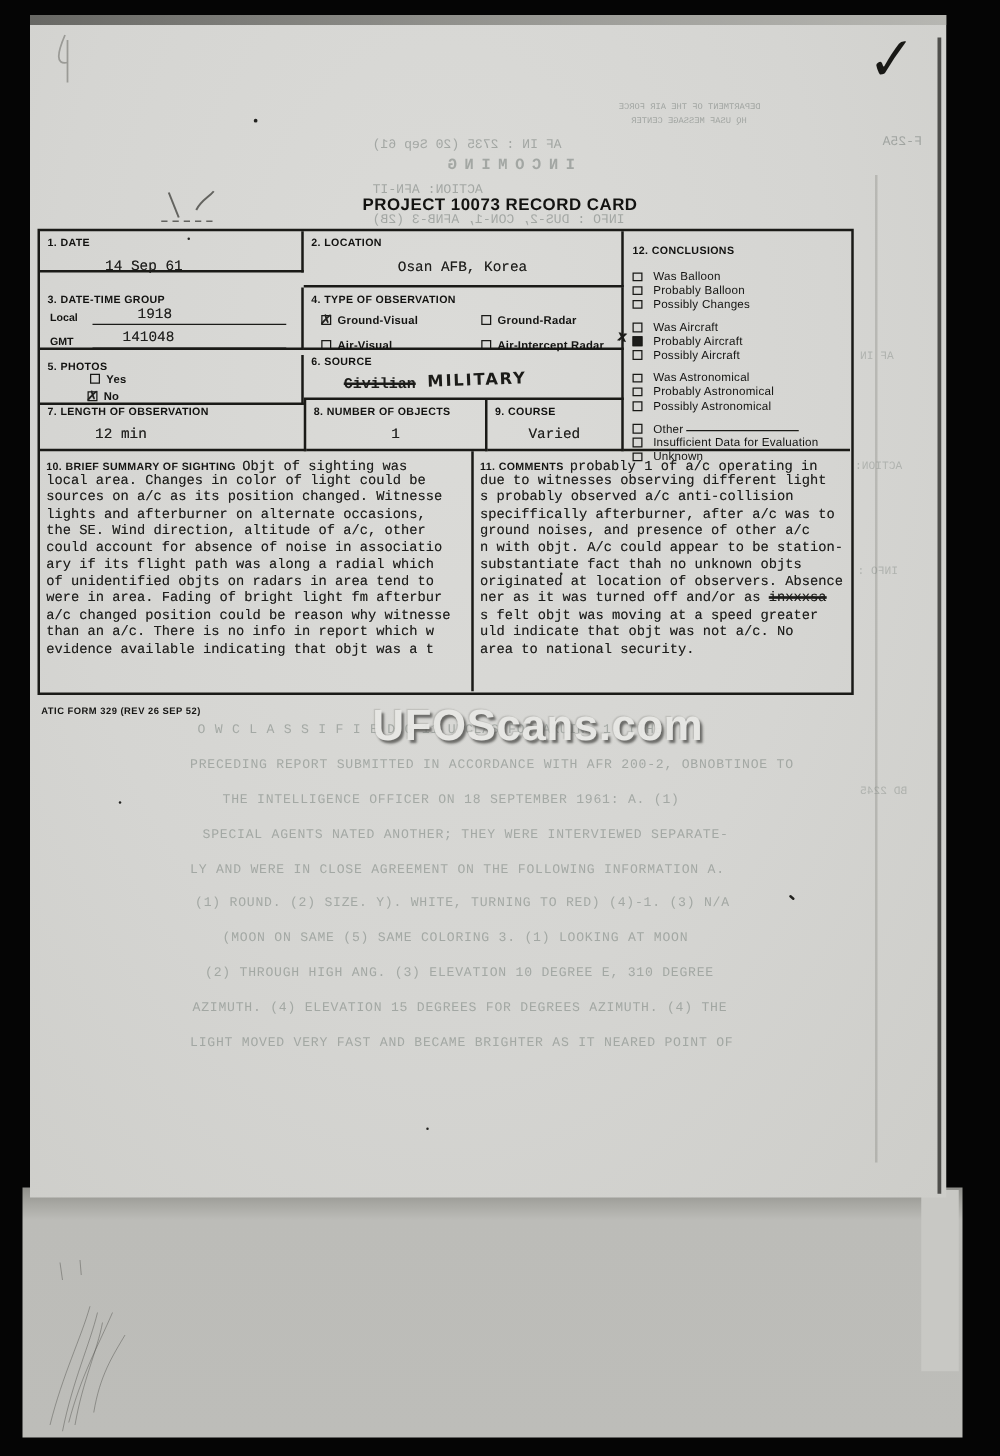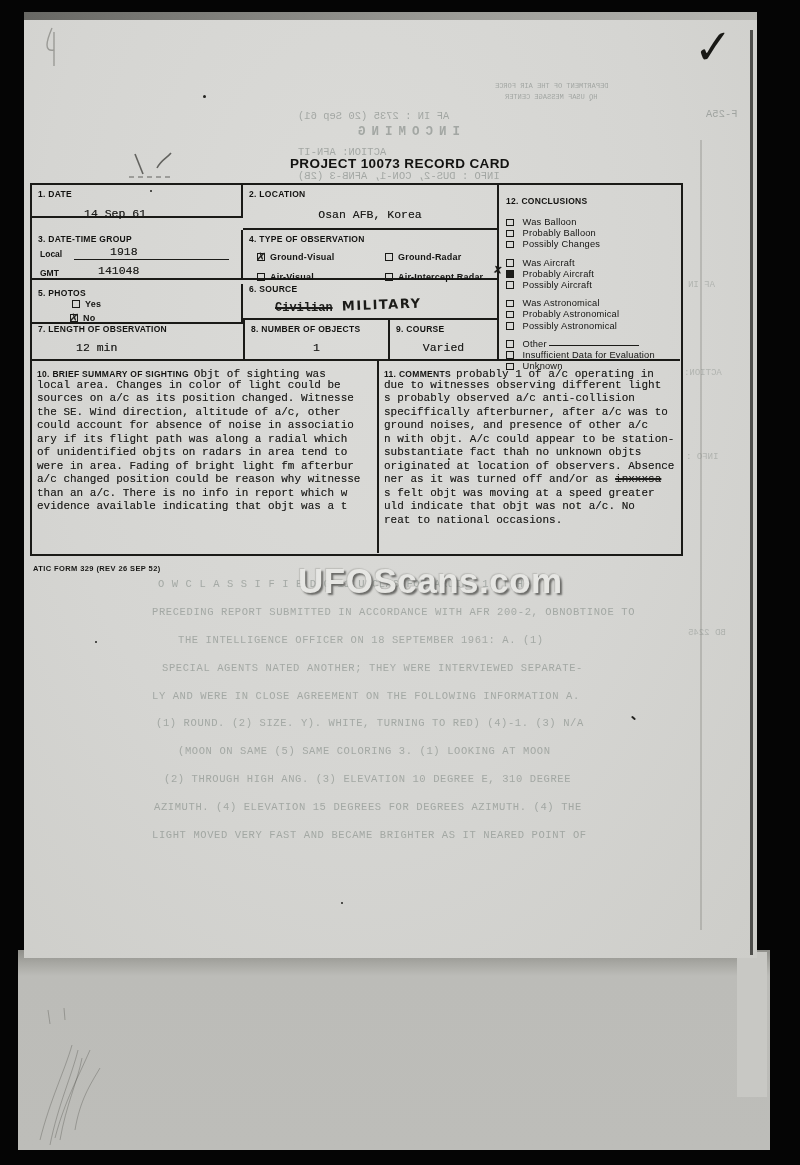--- a/index.html
+++ b/index.html
@@ -361,20 +361,21 @@
 
     <div class="cell c-summary br">
       <div class="txt-cell">
         <div class="head-row">
           <span class="inline-lbl">10. BRIEF SUMMARY OF SIGHTING</span><span class="typed">Objt of sighting was</span>
         </div>
         <div>
 
         <div class="t-line">local area. Changes in color of light could be</div>
             <div class="t-line">sources on a/c as its position changed. Witnesse</div>
+            <div class="t-line">lights and afterburner on alternate occasions,</div>
             <div class="t-line">the SE. Wind direction, altitude of a/c, other</div>
             <div class="t-line">could account for absence of noise in associatio</div>
             <div class="t-line">ary if its flight path was along a radial which</div>
             <div class="t-line">of unidentified objts on radars in area tend to</div>
             <div class="t-line">were in area. Fading of bright light fm afterbur</div>
             <div class="t-line">a/c changed position could be reason why witnesse</div>
             <div class="t-line">than an a/c. There is no info in report which w</div>
             <div class="t-line">evidence available indicating that objt was a t</div>
           </div>
       </div>
@@ -400,21 +401,21 @@
             <div class="t-line"><span>substantiate fact thah no unknown objts</span><span class="struck"></span></div>
 
             <div class="t-line"><span>originated at location of observers. Absence</span><span class="struck"></span></div>
 
             <div class="t-line"><span>ner as it was turned off and/or as </span><span class="struck">inxxxsa</span></div>
 
             <div class="t-line"><span>s felt objt was moving at a speed greater</span><span class="struck"></span></div>
 
             <div class="t-line"><span>uld indicate that objt was not a/c. No</span><span class="struck"></span></div>
 
-            <div class="t-line"><span>reat to national occasions.</span><span class="struck"></span></div>
+            <div class="t-line"><span>area to national security.</span><span class="struck"></span></div>
           </div>
       </div>
     </div>
 
   </div>
 
   <div class="form-number">ATIC FORM 329 (REV 26 SEP 52)</div>
   <div class="watermark">UFOScans.com</div>
 
 </div>

